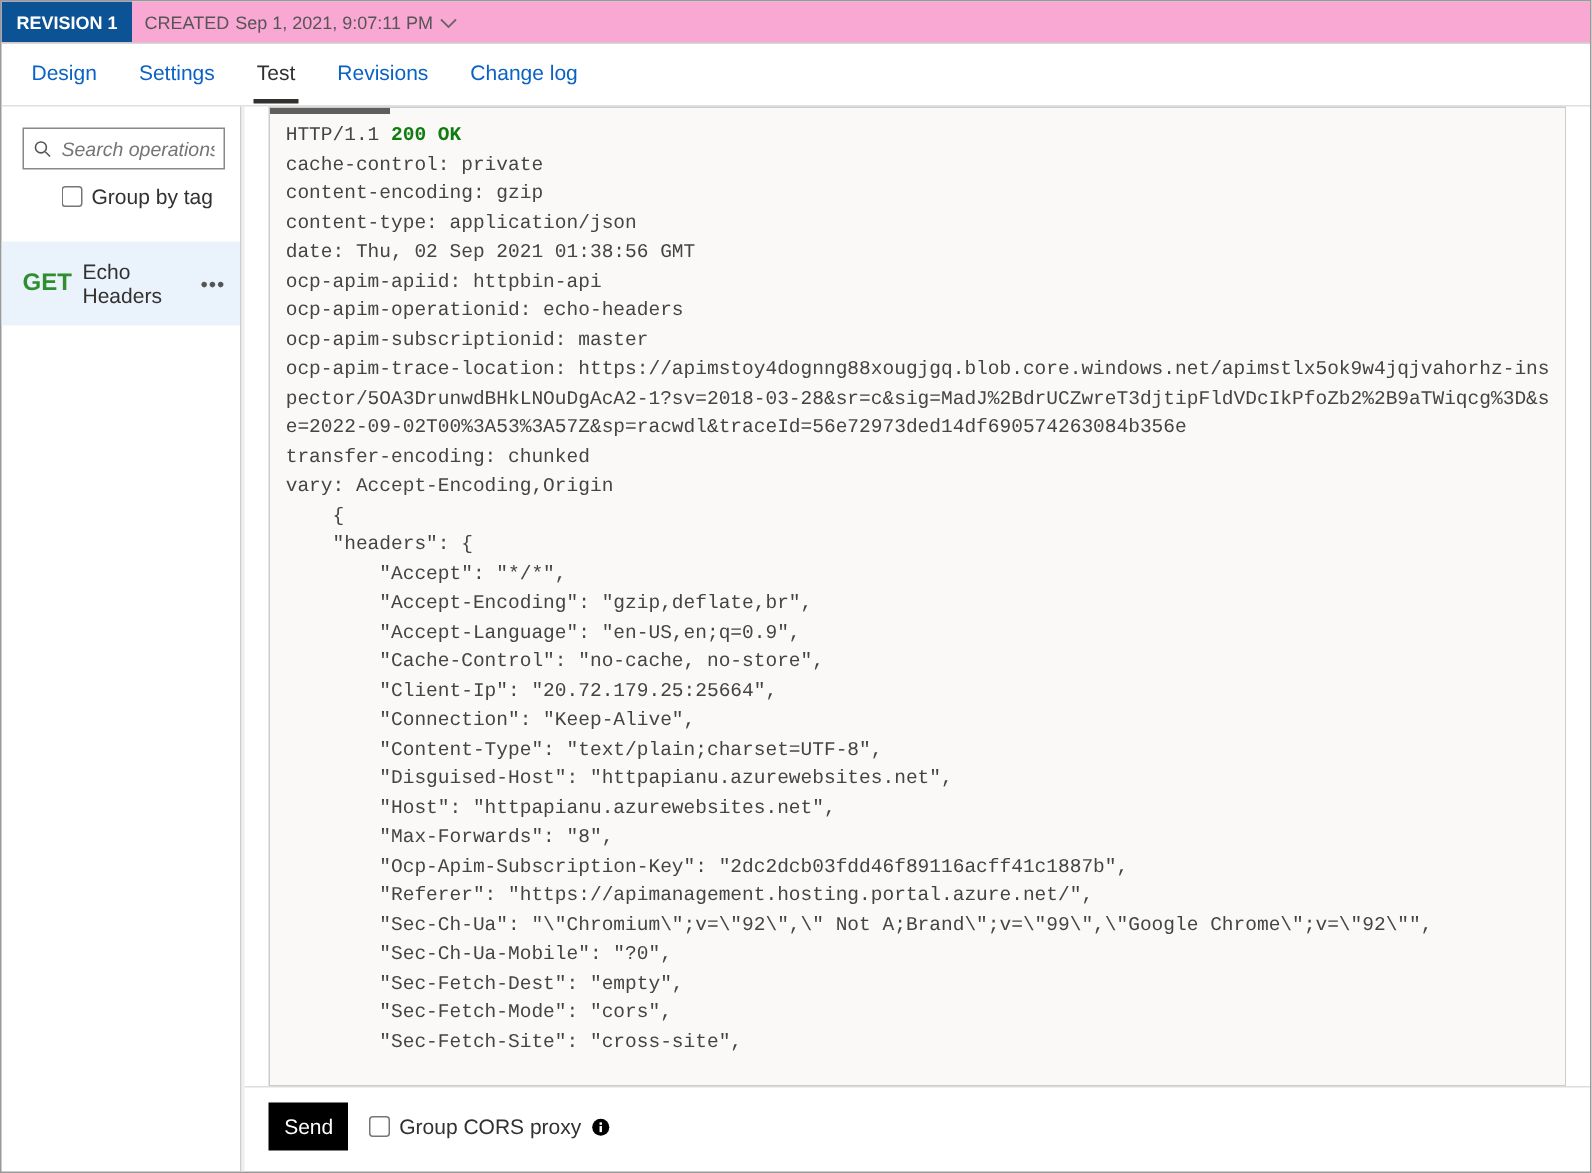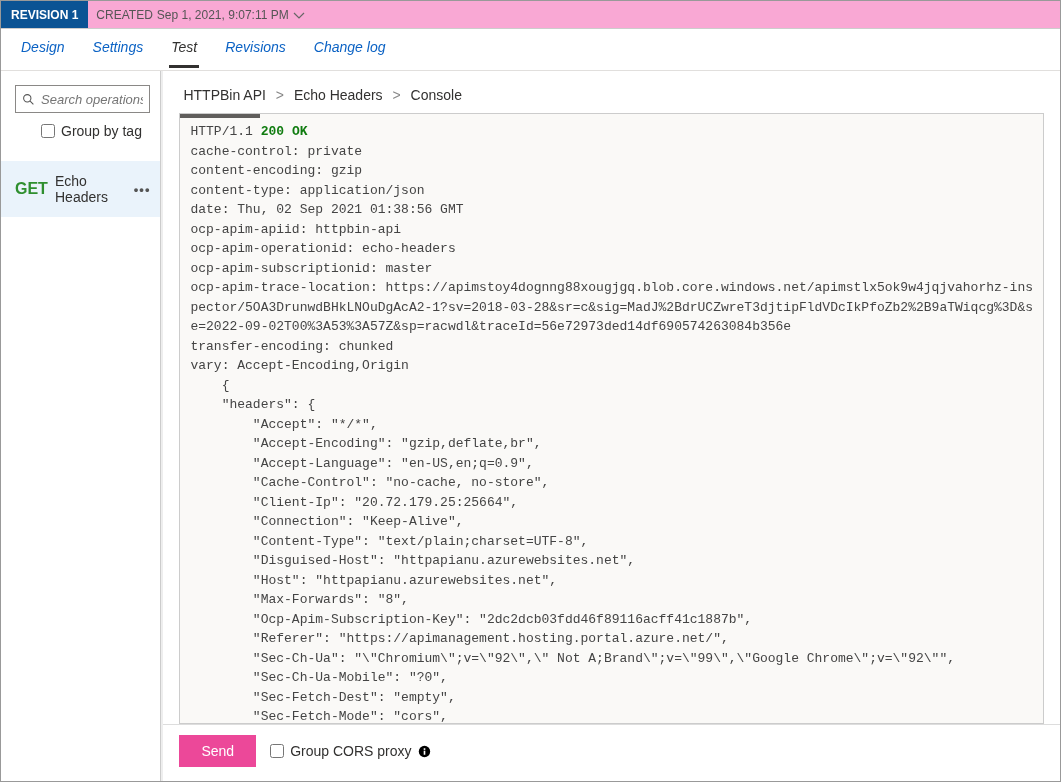--- a/index.html
+++ b/index.html
@@ -43,23 +43,22 @@
   }
   .rev-chev { color: #666; }
   .rev-chev svg { display:block; }
 
   
   .tabs {
     display: flex;
     gap: 24px;
     padding: 0 18px;
     height: 42px;
-    align-items: flex-start;
+    align-items: center;
     border-bottom: 1px solid #e1dfdd;
-    font-style: italic;
   }
   .tab {
     font-size: 14px;
     color: #0b62c4;
     cursor: pointer;
     padding: 10px 2px;
     border-bottom: 3px solid transparent;
   }
   .tab.active { color: #323130; border-bottom-color:#323130; }
 
@@ -178,24 +177,24 @@
 
   
   .footer {
     display: flex;
     align-items: center;
     gap: 14px;
     padding: 10px 16px 14px 16px;
     border-top: 1px solid #ddd;
   }
   .send-btn {
-    background: #ec4899;
+    background: #000000;
     color: #fff;
     border: none;
-    padding: 8px 22px;
+    padding: 8px 10px;
     font-size: 14px;
     cursor: pointer;
   }
   .bypass {
     display: flex;
     align-items: center;
     gap: 6px;
     font-size: 14px;
   }
   .bypass input { width:14px; height:14px; }
@@ -250,27 +249,20 @@
     </label>
 
     <div class="op-row">
       <span class="op-method">GET</span>
       <span class="op-name">Echo Headers</span>
       <span class="op-more">•••</span>
     </div>
   </div>
 
   <div class="right">
-    <div class="breadcrumb">
-      <span>HTTPBin API</span>
-      <span class="sep">&gt;</span>
-      <span>Echo Headers</span>
-      <span class="sep">&gt;</span>
-      <span>Console</span>
-    </div>
 
     <div class="console-wrap">
       <div class="console-tab-strip"></div>
       <div class="console" id="console"><span>HTTP/1.1 </span><span class="ok">200 OK</span>
 cache-control: private
 content-encoding: gzip
 content-type: application/json
 date: Thu, 02 Sep 2021 01:38:56 GMT
 ocp-apim-apiid: httpbin-api
 ocp-apim-operationid: echo-headers

